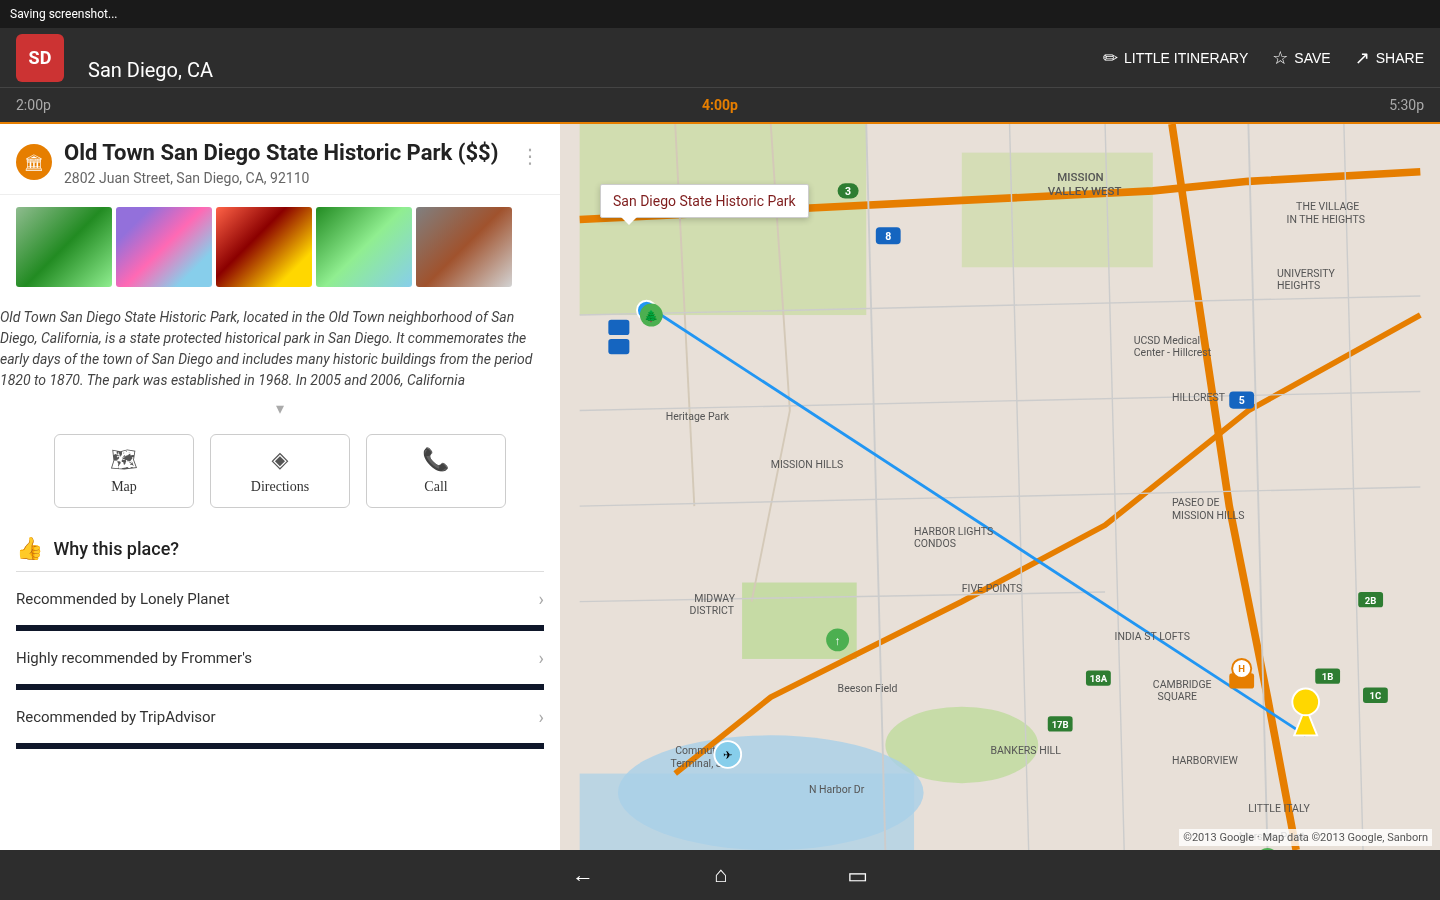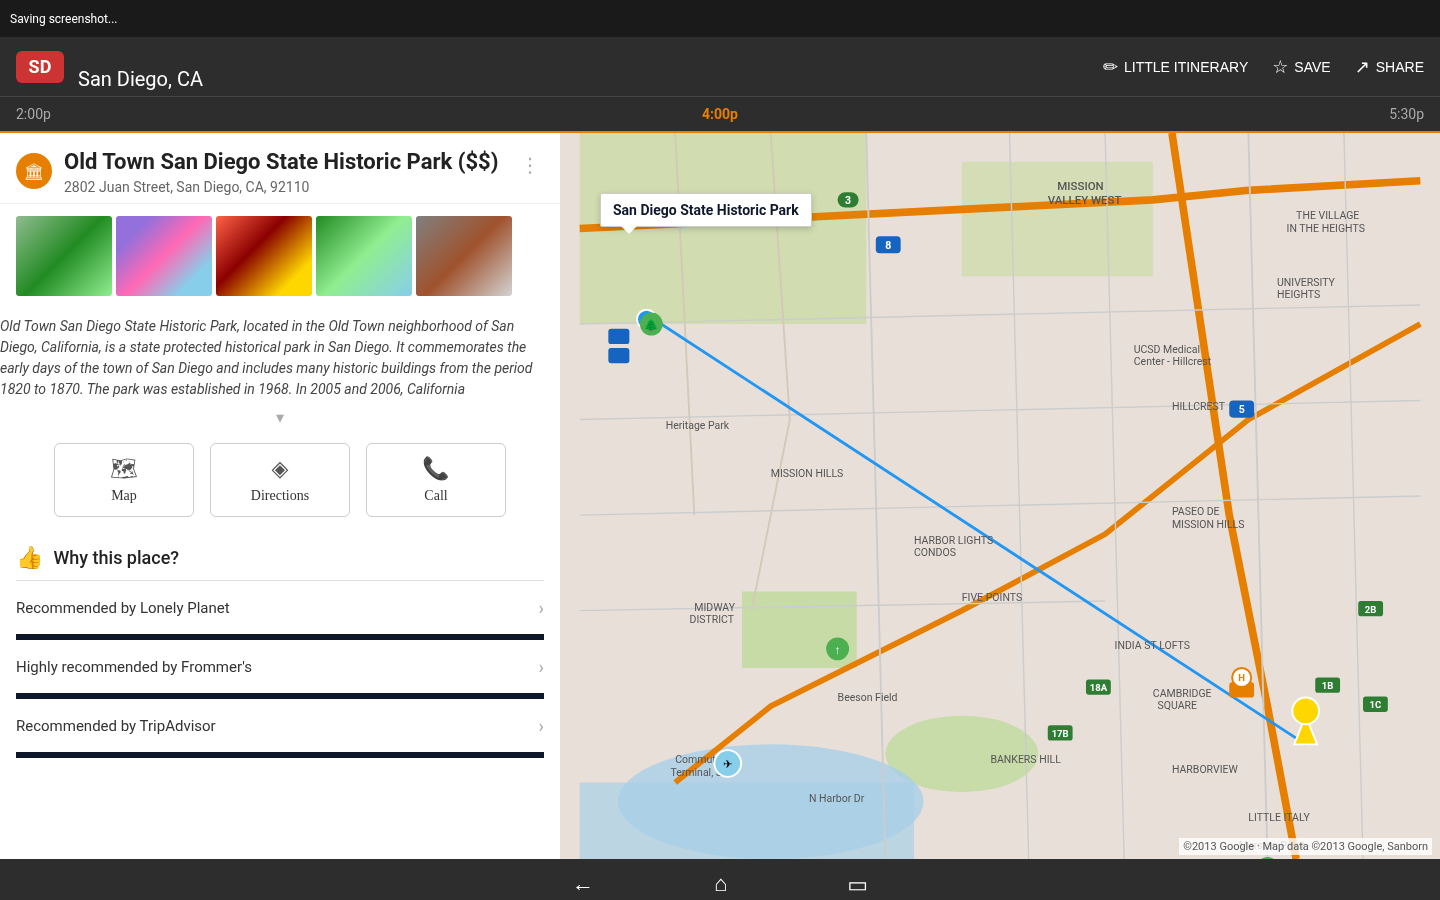--- a/index.html
+++ b/index.html
@@ -1,50 +1,50 @@
 <!DOCTYPE html>
 <html><head>
   <meta charset="utf-8">
   <style>
     * { box-sizing: border-box; margin: 0; padding: 0; }
     body { width: 1440px; height: 900px; overflow: hidden; font-family: 'Roboto', Arial, sans-serif; background: #1a1a1a; }
 
     
     .system-bar {
       background: #1a1a1a;
-      height: 37px;
+      height: 28px;
       display: flex;
       align-items: center;
       padding: 0 10px;
       color: white;
       font-size: 12px;
     }
 
     
     .app-header {
       background: #2d2d2d;
       height: 60px;
       display: flex;
       align-items: center;
       padding: 0 16px;
       border-bottom: 1px solid #444;
     }
 
     .app-logo {
       width: 48px;
-      height: 32px;
+      height: 48px;
       background: #cc3333;
       border-radius: 6px;
       display: flex;
       align-items: center;
       justify-content: center;
       font-size: 18px;
       font-weight: bold;
       color: white;
-      margin-right: 14px;
+      margin-right: 24px;
       flex-shrink: 0;
     }
 
     .city-name {
       color: white;
       font-size: 20px;
       flex: 1;
       margin-top: 24px;
     }
 
@@ -279,22 +279,22 @@
 
     
     .map-tooltip {
       position: absolute;
       top: 60px;
       left: 40px;
       background: white;
       border: 1px solid #ccc;
       padding: 8px 12px;
       font-size: 14px;
-      font-weight: 700;
-      color: #0f172a;
+      font-weight: 400;
+      color: #7f1d1d;
       border-radius: 2px;
       box-shadow: 0 2px 6px rgba(0,0,0,0.2);
       white-space: nowrap;
       z-index: 10;
     }
 
     .map-tooltip::after {
       content: '';
       position: absolute;
       bottom: -8px;

